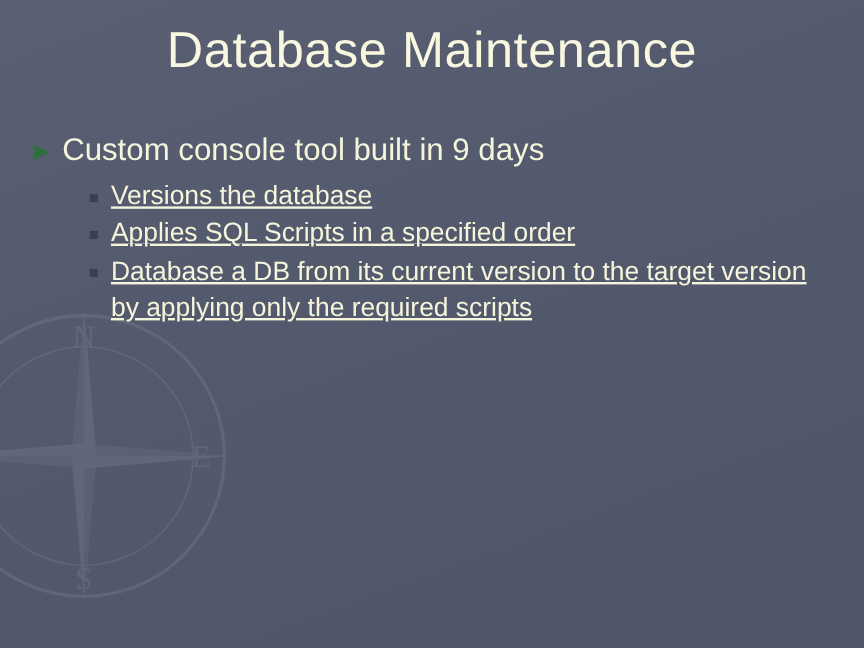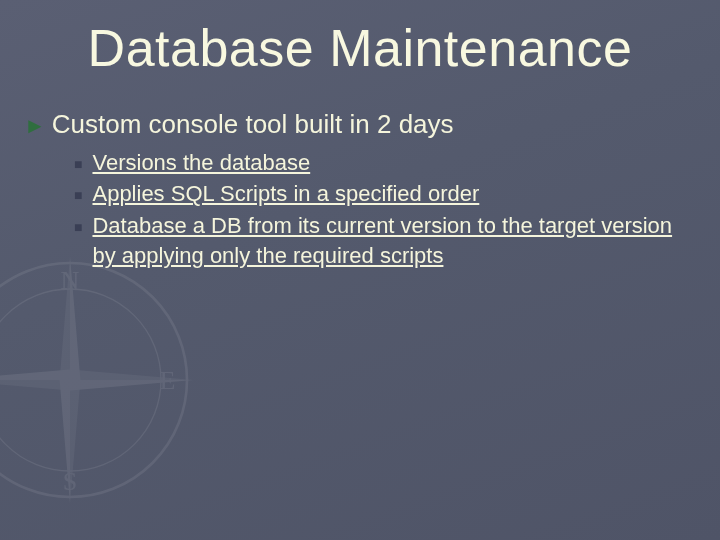--- a/index.html
+++ b/index.html
@@ -28,21 +28,21 @@
     height: 260px;
     opacity: 0.08;
     pointer-events: none;
   }
   .title {
     position: absolute;
     top: 18px;
     left: 0;
     width: 100%;
     text-align: center;
-    font-size: 52px;
+    font-size: 42px;
     font-weight: 400;
     color: #f8f8e0;
     letter-spacing: 0.5px;
   }
   .content {
     position: absolute;
     top: 108px;
     left: 24px;
     right: 40px;
   }
@@ -107,21 +107,21 @@
     <text x="100" y="185" text-anchor="middle" fill="#fff" font-size="20" font-family="serif">S</text>
     <text x="175" y="107" text-anchor="middle" fill="#fff" font-size="20" font-family="serif">E</text>
     <text x="25" y="107" text-anchor="middle" fill="#fff" font-size="20" font-family="serif">W</text>
   </svg>
 
   <div class="title">Database Maintenance</div>
 
   <div class="content">
     <div class="lvl1">
       <span class="arrow">►</span>
-      <span>Custom console tool built in 2 days</span>
+      <span>Custom console tool built in 9 days</span>
     </div>
     <div class="lvl2-wrap">
       <div class="lvl2">
         <span class="square">■</span>
         <span class="txt">Versions the database</span>
       </div>
       <div class="lvl2">
         <span class="square">■</span>
         <span class="txt">Applies SQL Scripts in a specified order</span>
       </div>

